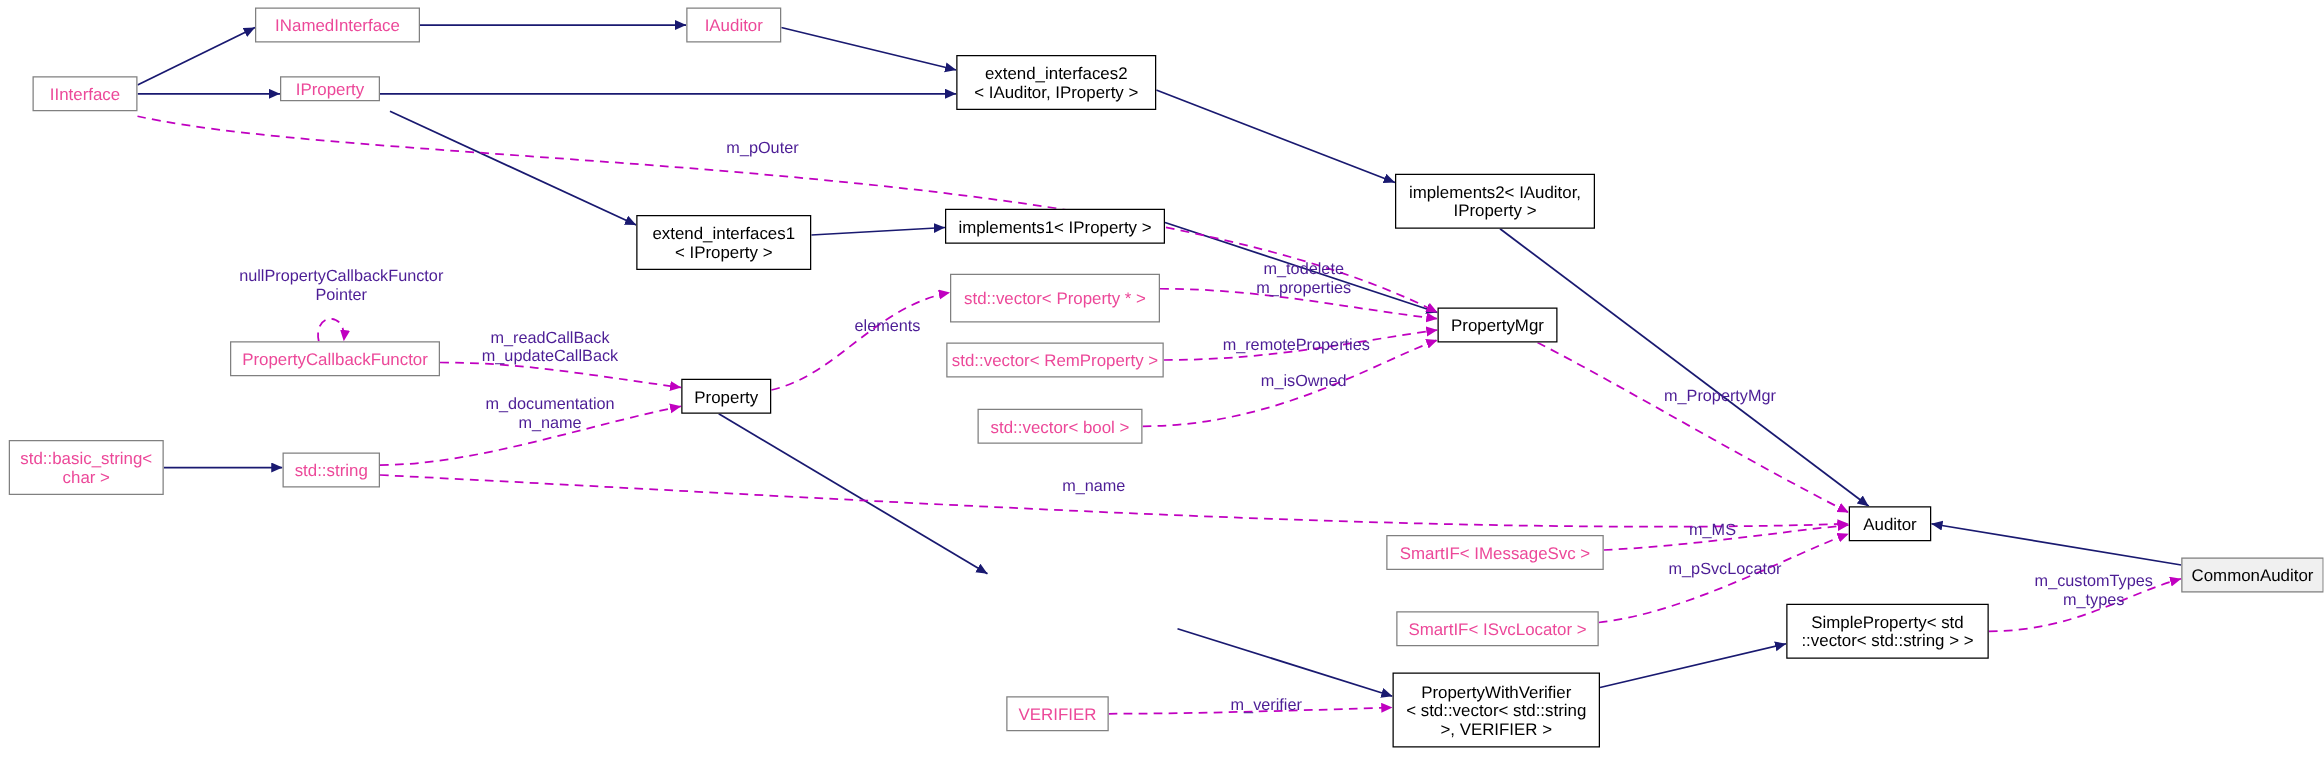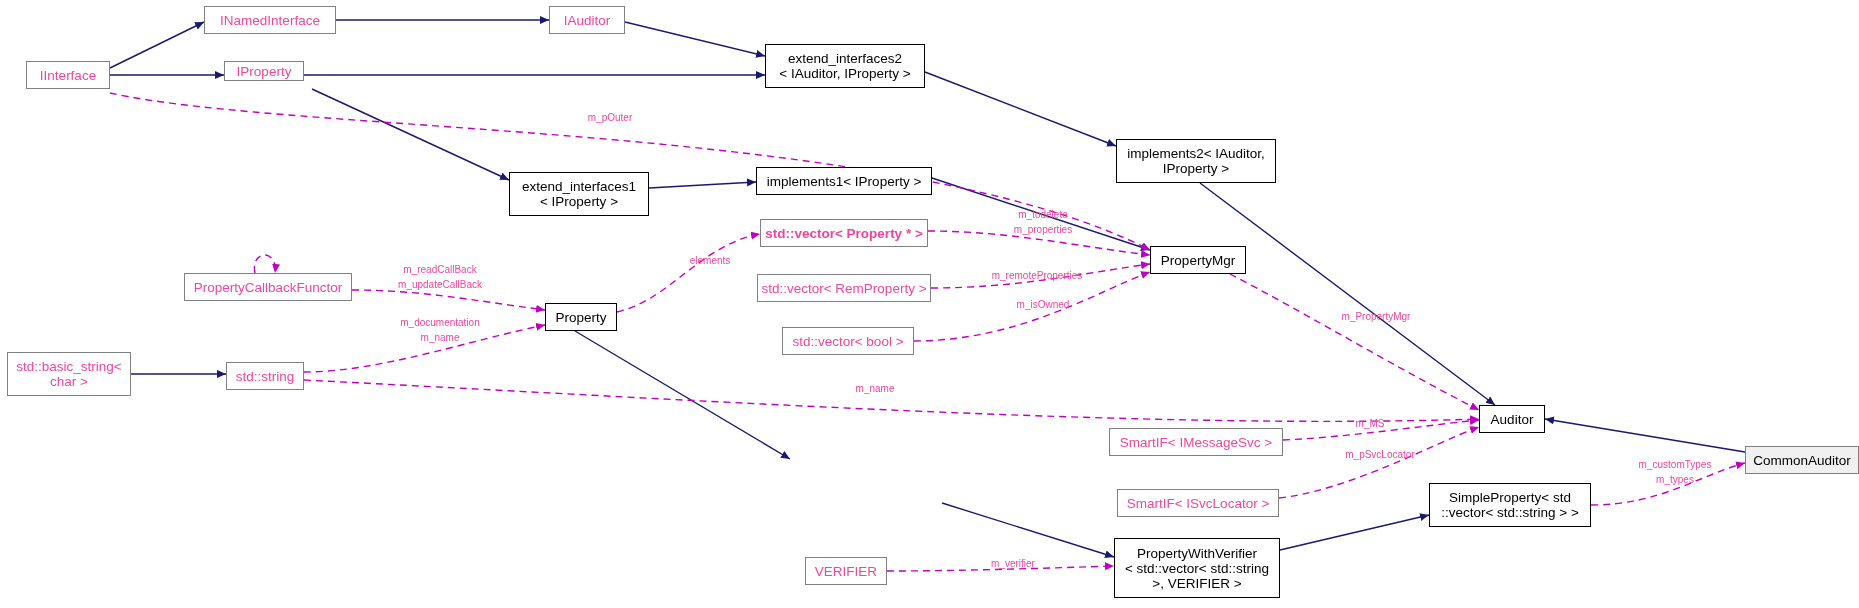--- a/index.html
+++ b/index.html
@@ -2,21 +2,21 @@
 <html><head>
 <meta charset="utf-8">
 <style>
   html,body{margin:0;padding:0;background:#ffffff;}
   #canvas{position:relative;width:1859px;height:608px;font-family:"Liberation Sans",sans-serif;background:#ffffff;overflow:hidden;}
   .node{position:absolute;box-sizing:border-box;border:1px solid #000000;background:#ffffff;
         display:flex;align-items:center;justify-content:center;text-align:center;
         font-size:13.5px;line-height:15px;color:#000000;white-space:pre;}
   .node.plain{border-color:#808080;color:#ec4899;}
   .node.gray{background:#f0f0f0;border-color:#808080;}
-  .label{position:absolute;font-size:10px;line-height:15px;color:#ec4899;white-space:pre;text-align:center;}
+  .label{position:absolute;font-size:13px;line-height:15px;color:#4c1d95;white-space:pre;text-align:center;}
   svg.edges{position:absolute;left:0;top:0;width:1859px;height:608px;overflow:visible;}
 </style>
 </head>
 <body>
 
 <div id="canvas">
 
   <svg class="edges" viewBox="0 0 1859 608">
     <defs>
       <marker id="arrInh" markerWidth="10" markerHeight="10" refX="9" refY="4" orient="auto" markerUnits="userSpaceOnUse">
@@ -96,41 +96,43 @@
   <div class="node plain" style="left:549px;top:6px;width:76px;height:28px;"><span>IAuditor</span></div>
   <div class="node plain" style="left:26px;top:61px;width:84px;height:28px;"><span>IInterface</span></div>
   <div class="node plain" style="left:224px;top:61px;width:80px;height:20px;"><span>IProperty</span></div>
   <div class="node" style="left:765px;top:44px;width:160px;height:44px;"><span>extend_interfaces2
 &lt; IAuditor, IProperty &gt;</span></div>
   <div class="node" style="left:1116px;top:139px;width:160px;height:44px;"><span>implements2&lt; IAuditor,
 IProperty &gt;</span></div>
   <div class="node" style="left:509px;top:172px;width:140px;height:44px;"><span>extend_interfaces1
 &lt; IProperty &gt;</span></div>
   <div class="node" style="left:756px;top:167px;width:176px;height:28px;"><span>implements1&lt; IProperty &gt;</span></div>
-  <div class="node plain" style="left:760px;top:219px;width:168px;height:28px;font-weight:bold;"><span>std::vector&lt; Property * &gt;</span></div>
+  <div class="node plain" style="left:760px;top:219px;width:168px;height:39px;"><span>std::vector&lt; Property * &gt;</span></div>
   <div class="node" style="left:1150px;top:246px;width:96px;height:28px;"><span>PropertyMgr</span></div>
   <div class="node plain" style="left:184px;top:273px;width:168px;height:28px;"><span>PropertyCallbackFunctor</span></div>
   <div class="node plain" style="left:757px;top:274px;width:174px;height:28px;"><span>std::vector&lt; RemProperty &gt;</span></div>
   <div class="node" style="left:545px;top:303px;width:72px;height:28px;"><span>Property</span></div>
   <div class="node plain" style="left:782px;top:327px;width:132px;height:28px;"><span>std::vector&lt; bool &gt;</span></div>
   <div class="node plain" style="left:7px;top:352px;width:124px;height:44px;"><span>std::basic_string&lt;
 char &gt;</span></div>
   <div class="node plain" style="left:226px;top:362px;width:78px;height:28px;"><span>std::string</span></div>
   <div class="node" style="left:1479px;top:405px;width:66px;height:28px;"><span>Auditor</span></div>
   <div class="node plain" style="left:1109px;top:428px;width:174px;height:28px;"><span>SmartIF&lt; IMessageSvc &gt;</span></div>
   <div class="node gray" style="left:1745px;top:446px;width:114px;height:28px;"><span>CommonAuditor</span></div>
   <div class="node plain" style="left:1117px;top:489px;width:162px;height:28px;"><span>SmartIF&lt; ISvcLocator &gt;</span></div>
   <div class="node" style="left:1429px;top:483px;width:162px;height:44px;"><span>SimpleProperty&lt; std
 ::vector&lt; std::string &gt; &gt;</span></div>
   <div class="node plain" style="left:805px;top:557px;width:82px;height:28px;"><span>VERIFIER</span></div>
   <div class="node" style="left:1114px;top:538px;width:166px;height:60px;"><span>PropertyWithVerifier
 &lt; std::vector&lt; std::string
 &gt;, VERIFIER &gt;</span></div>
 
   <div class="label" style="left:555px;top:110px;width:110px;"><span>m_pOuter</span></div>
+  <div class="label" style="left:183px;top:213px;width:180px;"><span>nullPropertyCallbackFunctor
+Pointer</span></div>
   <div class="label" style="left:988px;top:207px;width:110px;"><span>m_todelete
 m_properties</span></div>
   <div class="label" style="left:671px;top:253px;width:78px;"><span>elements</span></div>
   <div class="label" style="left:375px;top:262px;width:130px;"><span>m_readCallBack
 m_updateCallBack</span></div>
   <div class="label" style="left:967px;top:268px;width:140px;"><span>m_remoteProperties</span></div>
   <div class="label" style="left:993px;top:297px;width:100px;"><span>m_isOwned</span></div>
   <div class="label" style="left:375px;top:315px;width:130px;"><span>m_documentation
 m_name</span></div>
   <div class="label" style="left:1316px;top:309px;width:120px;"><span>m_PropertyMgr</span></div>

